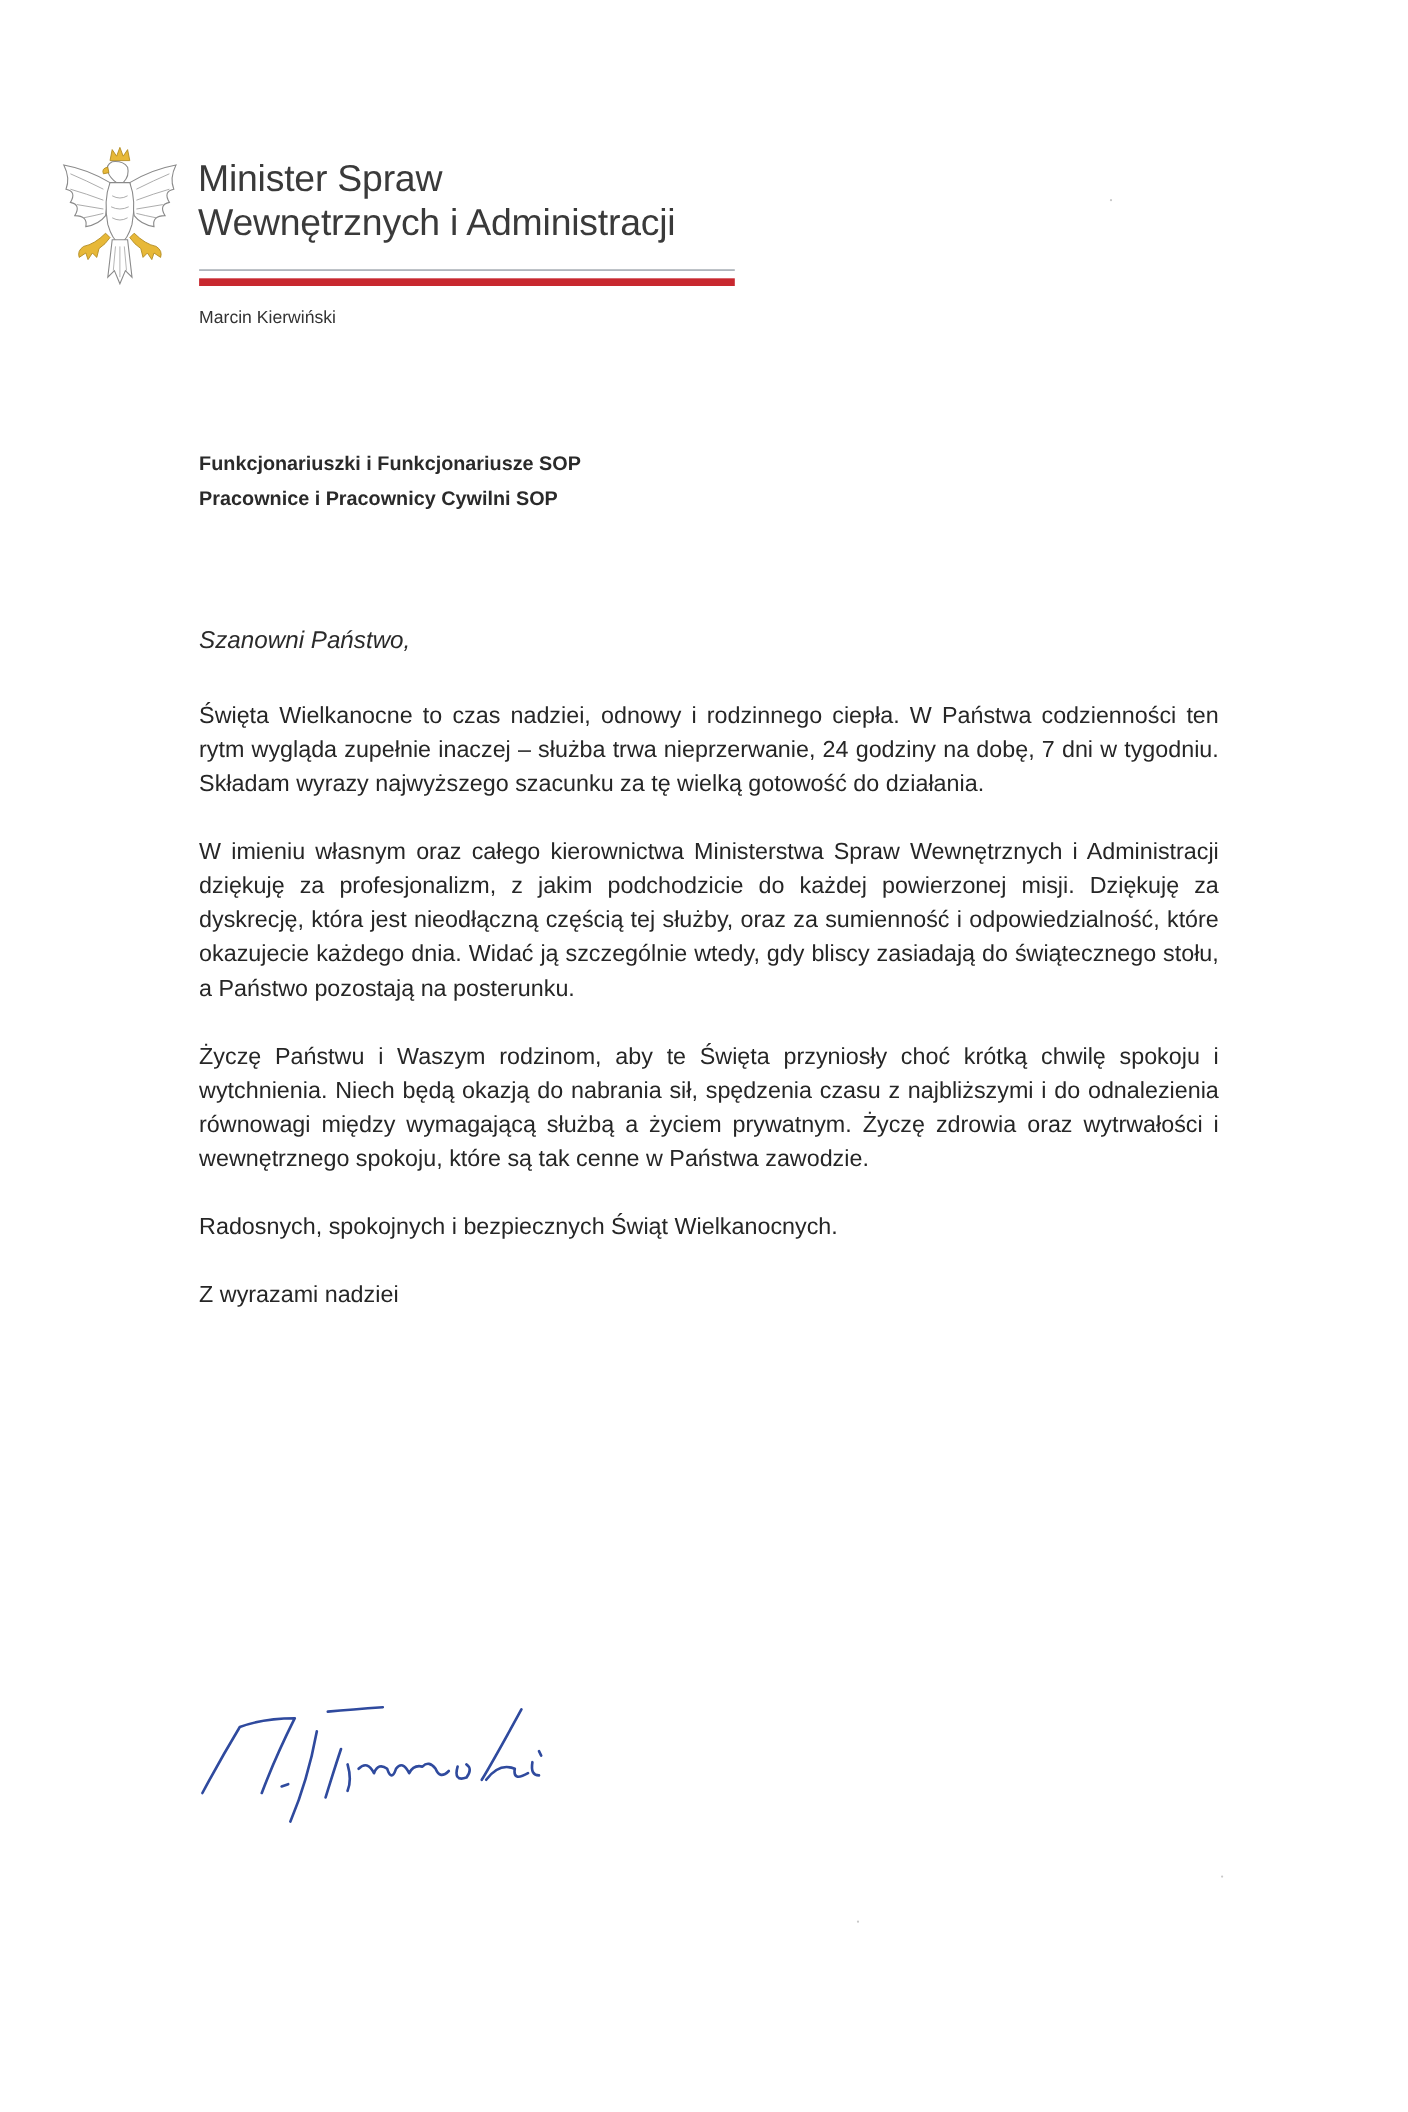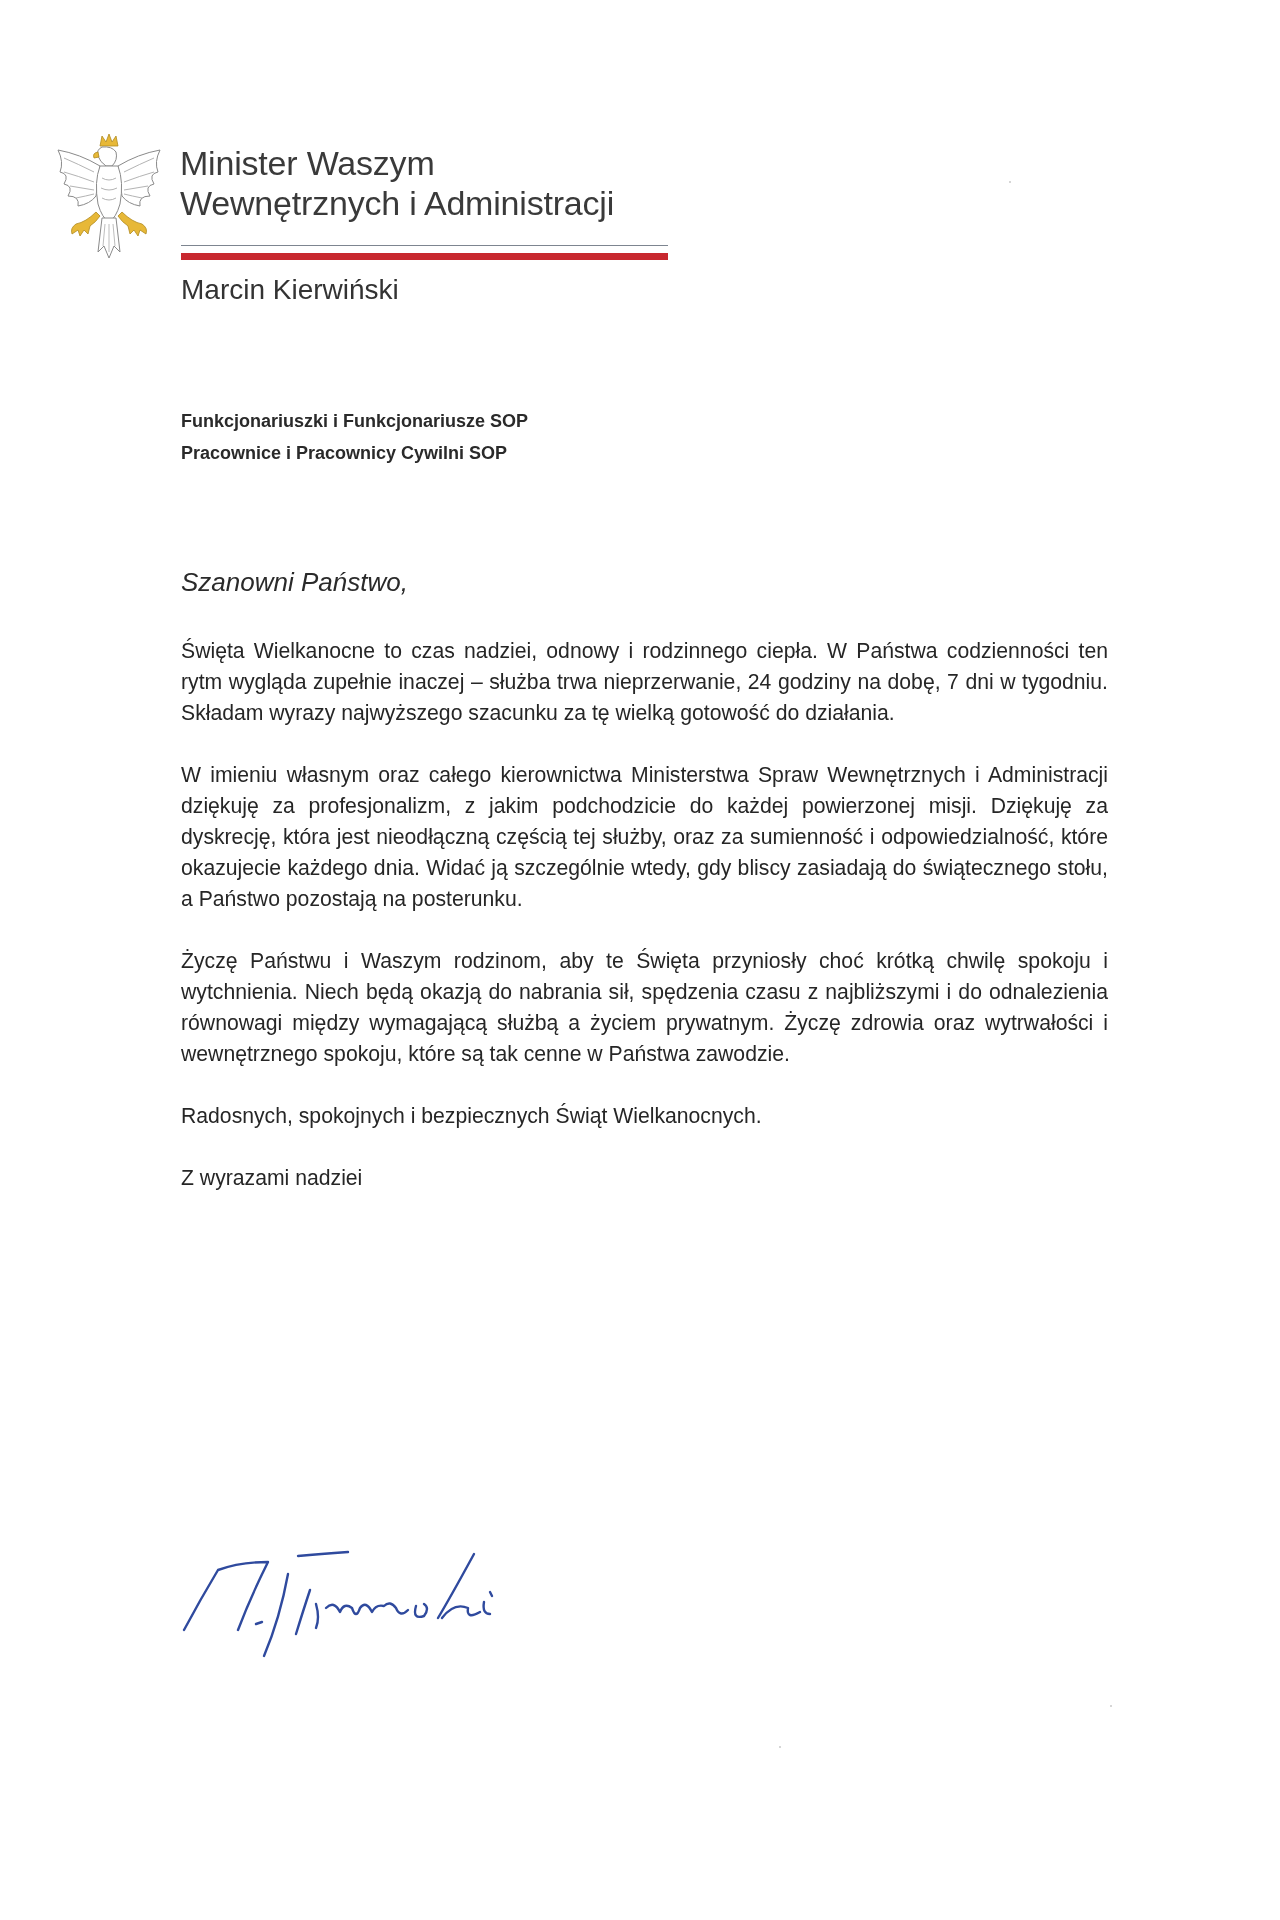--- a/index.html
+++ b/index.html
@@ -5,25 +5,25 @@
   html, body { margin: 0; padding: 0; background: #ffffff; }
   body { width: 1280px; height: 1920px; position: relative; overflow: hidden;
          font-family: "Liberation Sans", "DejaVu Sans", sans-serif; color: #2b2b2b; }
   .abs { position: absolute; }
   #eagle { left: 50px; top: 132px; width: 118px; height: 128px; }
   .title { left: 180px; font-size: 34px; line-height: 41px; color: #3a3a3a; letter-spacing: -0.2px; white-space: nowrap; }
   #title1 { top: 143px; }
   #title2 { top: 183px; }
   #rule-gray { left: 181px; top: 245px; width: 487px; height: 1px; background: #7d8590; }
   #rule-red { left: 181px; top: 253px; width: 487px; height: 7px; background: #c8282f; }
-  #author { left: 181px; top: 276px; font-size: 28px; line-height: 28px; color: #333; white-space: nowrap; }
+  #author { left: 181px; top: 276px; font-size: 16px; line-height: 28px; color: #333; white-space: nowrap; }
   .recipient { left: 181px; font-size: 18px; font-weight: bold; color: #2a2a2a; line-height: 32px; white-space: nowrap; }
   #rec1 { top: 405px; }
   #rec2 { top: 437px; }
-  #salutation { left: 181px; top: 568px; font-size: 26px; font-style: italic; color: #2a2a2a; line-height: 28px; }
+  #salutation { left: 181px; top: 568px; font-size: 22px; font-style: italic; color: #2a2a2a; line-height: 28px; }
   #body { left: 181px; top: 635px; width: 943px; font-size: 21.2px; line-height: 31px; color: #262626; }
   #body p { margin: 0 16px 31px 0; text-align: justify; text-align-last: left; }
   #closing { margin-top: 0; }
   #signature { left: 180px; top: 1548px; width: 340px; height: 112px; }
   .speck { position: absolute; width: 2px; height: 2px; background: #c8c8c8; border-radius: 1px; }
 </style>
 </head>
 <body>
 
 <svg id="eagle" class="abs" viewBox="0 0 118 128">
@@ -42,21 +42,21 @@
   <path d="M50 34 L68 34 Q74 50 70 72 Q66 86 59 90 Q52 86 48 72 Q44 50 50 34 Z" fill="#fff" stroke="#8a8a8a" stroke-width="1"></path>
   <path d="M52 46 Q59 50 66 46 M51 56 Q59 60 67 56 M52 66 Q59 70 66 66" stroke="#a0a0a0" stroke-width="0.8" fill="none"></path>
 
   <path d="M52 86 L48 120 L54 114 L59 126 L64 114 L70 120 L66 86 Z" fill="#fff" stroke="#8a8a8a" stroke-width="1"></path>
   <path d="M55 92 L53 114 M59 92 L59 120 M63 92 L65 114" stroke="#a0a0a0" stroke-width="0.7"></path>
 
   <path d="M46 80 Q36 90 26 92 Q20 96 22 102 L28 98 L30 104 L34 98 L38 102 L40 94 Q46 90 50 84 Z" fill="#e7b838" stroke="#b08a20" stroke-width="0.8"></path>
   <path d="M72 80 Q82 90 92 92 Q98 96 96 102 L90 98 L88 104 L84 98 L80 102 L78 94 Q72 90 68 84 Z" fill="#e7b838" stroke="#b08a20" stroke-width="0.8"></path>
 </svg>
 
-<div id="title1" class="abs title">Minister Waszym</div>
+<div id="title1" class="abs title">Minister Spraw</div>
 <div id="title2" class="abs title">Wewnętrznych i Administracji</div>
 
 <div id="rule-gray" class="abs"></div>
 <div id="rule-red" class="abs"></div>
 
 <div id="author" class="abs">Marcin Kierwiński</div>
 
 <div id="rec1" class="abs recipient">Funkcjonariuszki i Funkcjonariusze SOP</div>
 <div id="rec2" class="abs recipient">Pracownice i Pracownicy Cywilni SOP</div>
 

